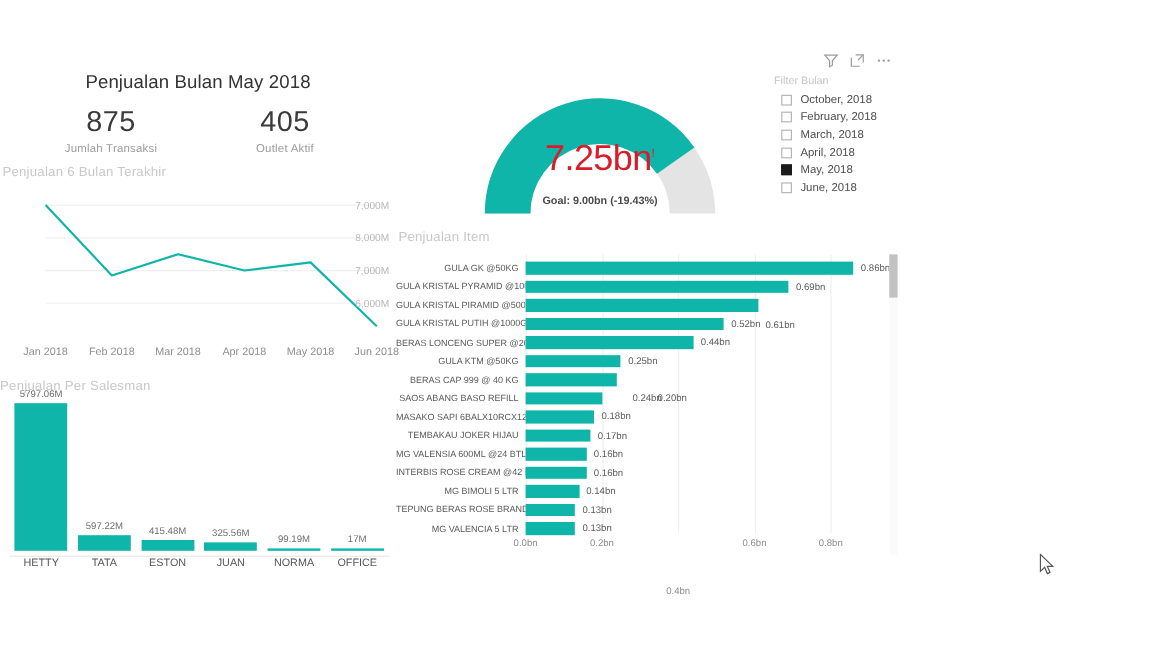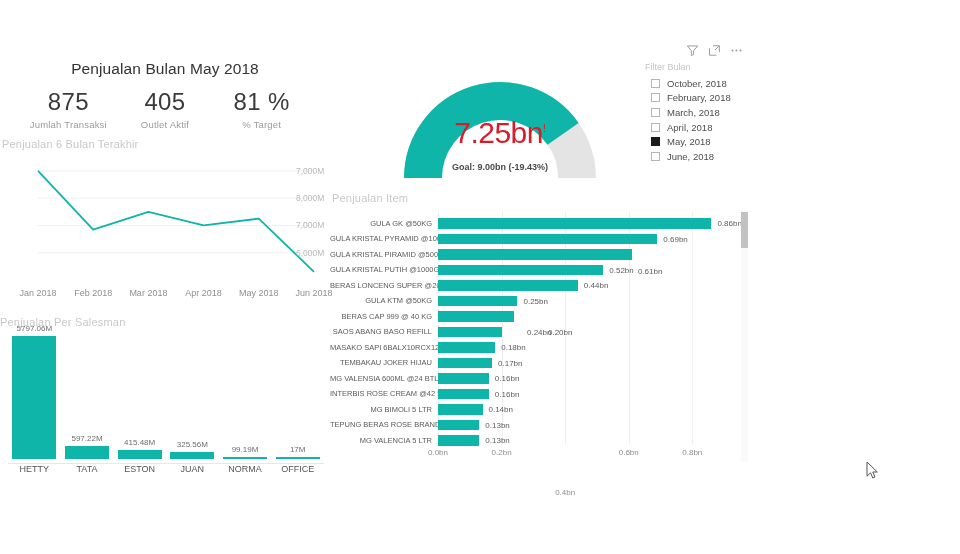--- a/index.html
+++ b/index.html
@@ -134,24 +134,20 @@
   <div id="kpi-card">
     <div id="kpi-title">Penjualan Bulan May 2018</div>
     <div id="kpi-row">
         <div class="kpi">
           <div class="kpi-value">875</div>
           <div class="kpi-label">Jumlah Transaksi</div>
         </div>
         <div class="kpi">
           <div class="kpi-value">405</div>
           <div class="kpi-label">Outlet Aktif</div>
-        </div>
-        <div class="kpi">
-          <div class="kpi-value">81 %</div>
-          <div class="kpi-label">% Target</div>
         </div>
       </div>
   </div>
 
   <div id="line-card">
     <div class="vis-title">Penjualan 6 Bulan Terakhir</div>
     <div id="line-plot">
         <svg width="330" height="158" style="position: absolute; left: 0px; top: 0px;">
           <line x1="38" x2="314" y1="18.909090909090914" y2="18.909090909090914" stroke="#f0f0f0" stroke-width="1"></line>
           <line x1="38" x2="314" y1="46.18181818181819" y2="46.18181818181819" stroke="#f0f0f0" stroke-width="1"></line>

